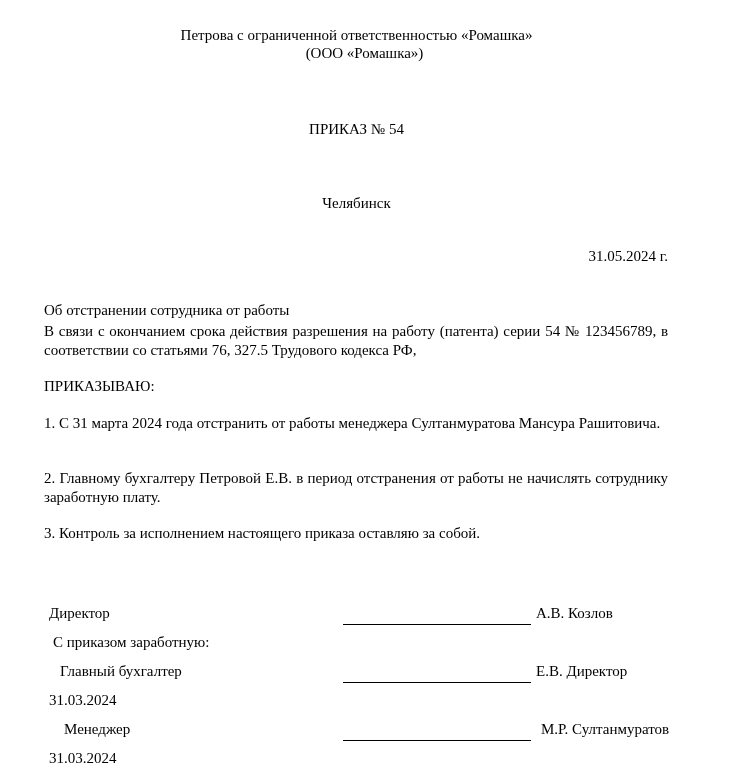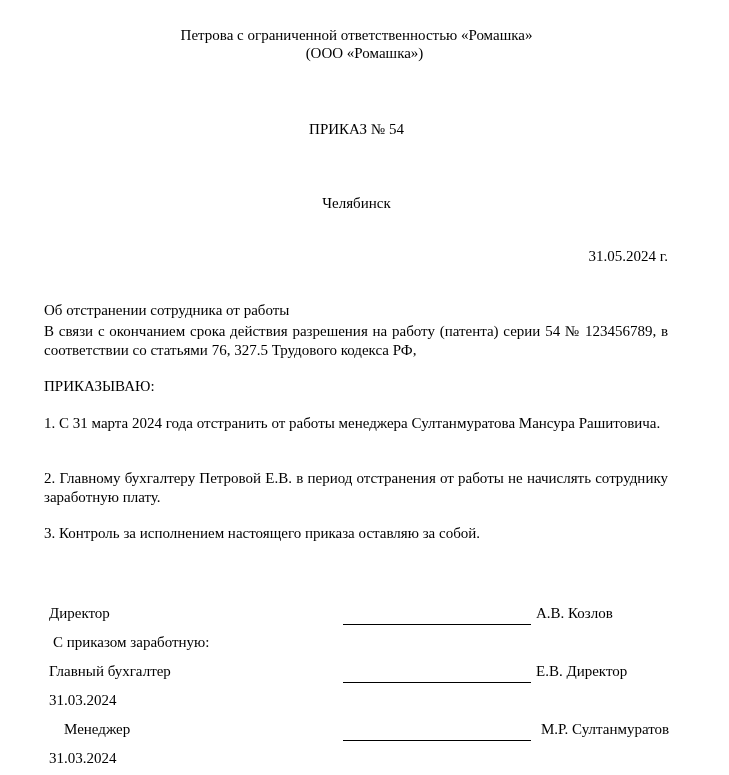--- a/index.html
+++ b/index.html
@@ -36,21 +36,21 @@
   <div class="para" style="top:414px;">1. С 31 марта 2024 года отстранить от работы менеджера Султанмуратова Мансура Рашитовича.</div>
   <div class="para" style="top:469px;">2. Главному бухгалтеру Петровой Е.В. в период отстранения от работы не начислять сотруднику заработную плату.</div>
   <div class="para" style="top:524px;">3. Контроль за исполнением настоящего приказа оставляю за собой.</div>
 
   <div class="abs" style="top:604px; left:49px;">Директор</div>
   <div class="sigline" style="top:624px;"></div>
   <div class="abs" style="top:604px; left:536px;">А.В. Козлов</div>
 
   <div class="abs" style="top:633px; left:53px;">С приказом заработную:</div>
 
-  <div class="abs" style="top:662px; left:49px;">Главный бухгалтер</div>
+  <div class="abs" style="top:662px; left:60px;">Главный бухгалтер</div>
   <div class="sigline" style="top:682px;"></div>
   <div class="abs" style="top:662px; left:536px;">Е.В. Директор</div>
   <div class="abs" style="top:691px; left:49px;">31.03.2024</div>
 
   <div class="abs" style="top:720px; left:64px;">Менеджер</div>
   <div class="sigline" style="top:740px;"></div>
   <div class="abs" style="top:720px; left:541px;">М.Р. Султанмуратов</div>
   <div class="abs" style="top:749px; left:49px;">31.03.2024</div>
 </div>
 

